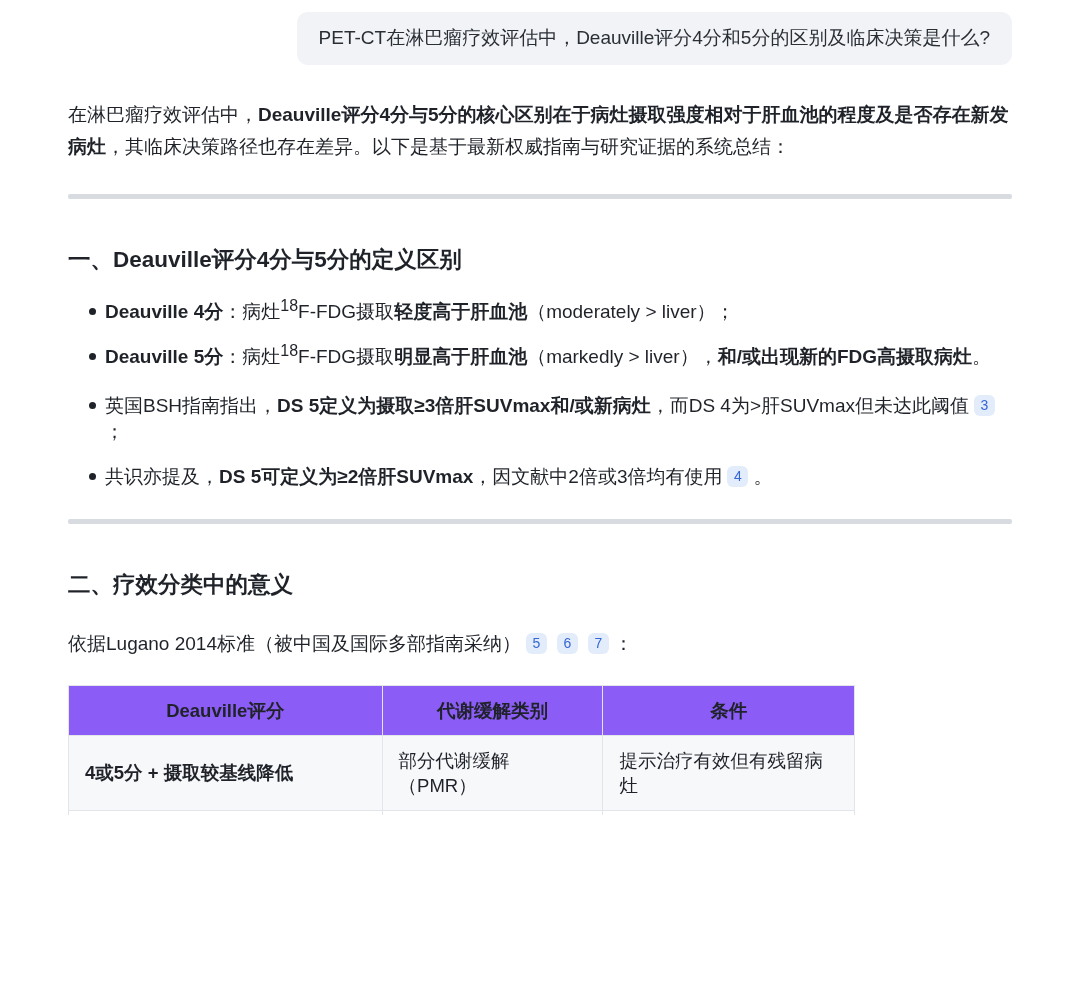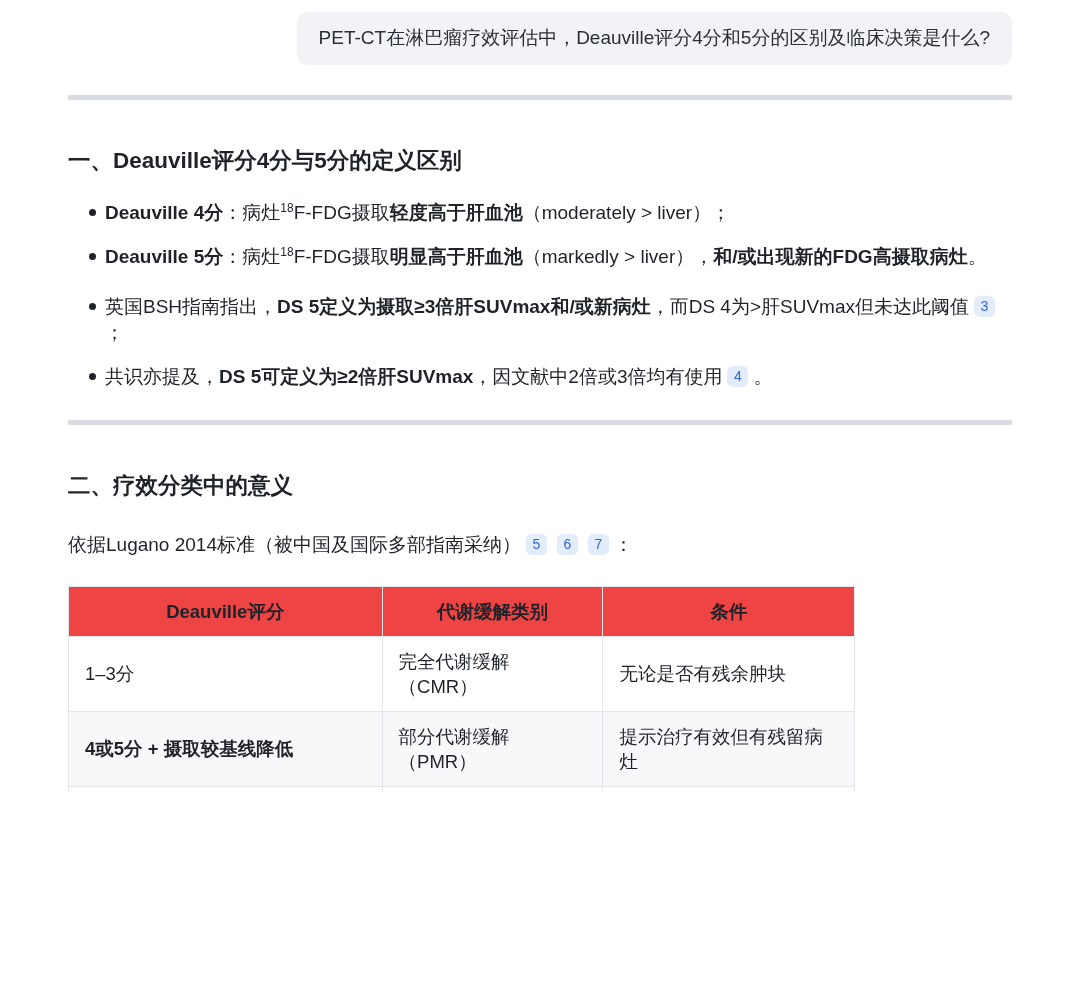--- a/index.html
+++ b/index.html
@@ -28,21 +28,21 @@
   }
 
   
   .para {
     margin-top: 34px;
     font-size: 19px;
     line-height: 1.72;
     color: #1f2329;
   }
   .b { font-weight: 700; }
-  sup { font-size: 12px; line-height: 0; }
+  sup { font-size: 16px; line-height: 0; }
 
   
   .divider {
     margin-top: 30px;
     height: 5px;
     background: #d8dce1;
     border-radius: 2px;
   }
 
   
@@ -96,21 +96,21 @@
     border-collapse: collapse;
     width: 787px;
     font-size: 18.5px;
     color: #1f2329;
   }
   table.resp-table th, table.resp-table td {
     border: 1px solid #e2e5e9;
     padding: 12px 16px;
   }
   table.resp-table th {
-    background: #ef4444;
+    background: #8b5cf6;
     font-weight: 700;
     text-align: center;
     height: 46px;
   }
   table.resp-table td { text-align: left; height: 50px; }
   table.resp-table col.c1 { width: 314px; }
   table.resp-table col.c2 { width: 221px; }
   table.resp-table col.c3 { width: 252px; }
   table.resp-table tr.alt td { background: #f7f8fa; }
   table.resp-table tr.cut td {
@@ -121,20 +121,23 @@
 <body>
 
 <div class="page">
 
   <div class="bubble-row">
     <div class="bubble">
       <span>PET-CT在淋巴瘤疗效评估中，Deauville评分4分和5分的区别及临床决策是什么?</span>
     </div>
   </div>
 
+  <p class="para">
+    <span>在淋巴瘤疗效评估中，</span><span class="b">Deauville评分4分与5分的核心区别在于病灶摄取强度相对于肝血池的程度及是否存在新发病灶</span><span>，其临床决策路径也存在差异。以下是基于最新权威指南与研究证据的系统总结：</span>
+  </p>
 
   <div class="divider"></div>
 
   <h2 class="h-sec">一、Deauville评分4分与5分的定义区别</h2>
 
 
   <ul class="blist">
     <li>
       <span class="b">Deauville 4分</span><span>：病灶</span><sup>18</sup><span>F-FDG摄取</span><span class="b">轻度高于肝血池</span><span>（moderately &gt; liver）；</span>
     </li>
@@ -168,25 +171,20 @@
         <col class="c3">
       </colgroup>
     <thead>
       <tr>
         <th>Deauville评分</th>
         <th>代谢缓解类别</th>
         <th>条件</th>
       </tr>
     </thead>
     <tbody>
-      <tr>
-        <td>1–3分</td>
-        <td>完全代谢缓解（CMR）</td>
-        <td>无论是否有残余肿块</td>
-      </tr>
       <tr class="alt">
         <td class="b">4或5分 + 摄取较基线降低</td>
         <td>部分代谢缓解（PMR）</td>
         <td>提示治疗有效但有残留病灶</td>
       </tr>
       <tr class="cut">
         <td></td>
           <td></td>
           <td></td>
       </tr>

